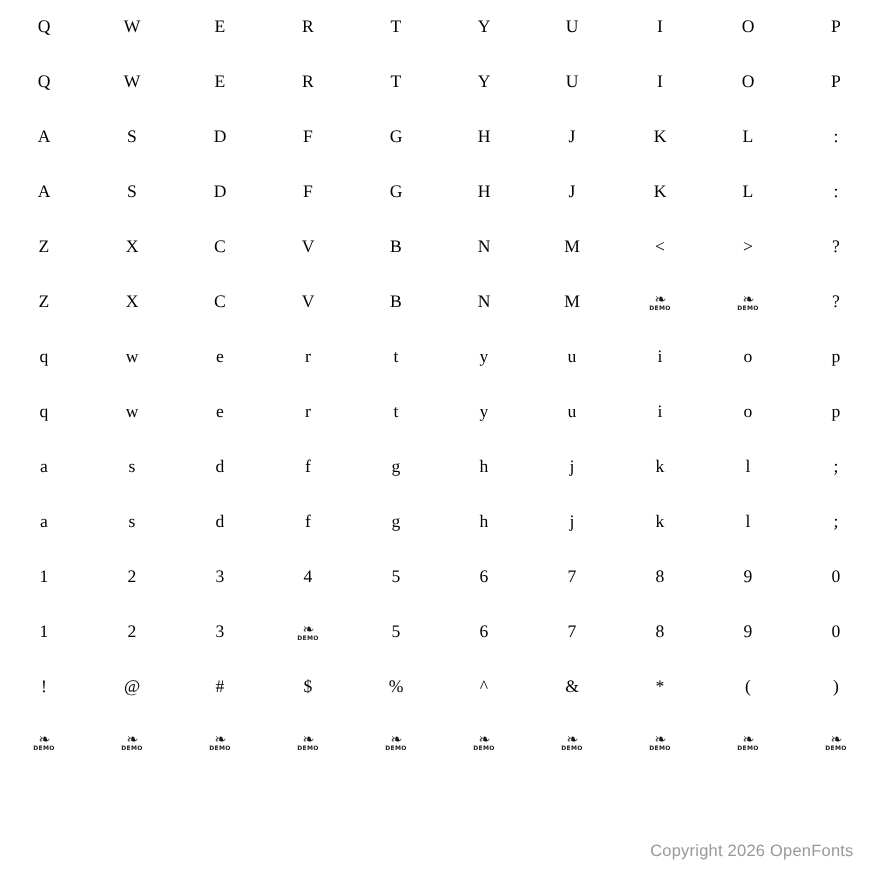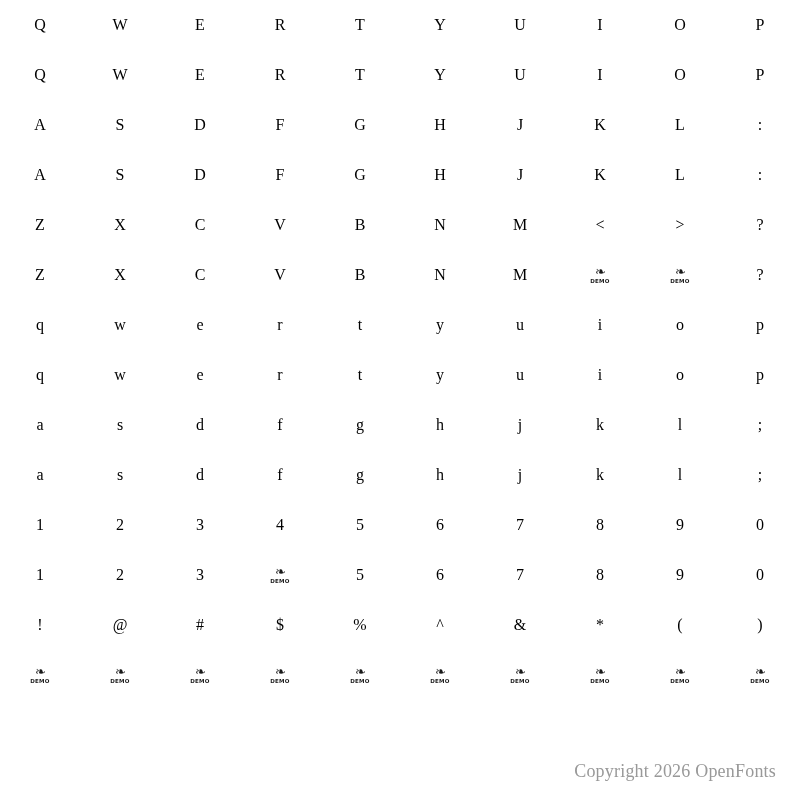--- a/index.html
+++ b/index.html
@@ -58,22 +58,22 @@
     font-weight: 700;
   }
 
   #footer {
     position: absolute;
     left: 0;
     right: 24px;
     bottom: 18px;
     text-align: right;
     color: #999999;
-    font-family: Liberation Serif, serif;
-    font-size: 18px;
+    font-family: Liberation Sans, sans-serif;
+    font-size: 15px;
     letter-spacing: 0.2px;
   }
 </style>
 </head>
 <body>
 
 <div id="grid">
     <div class="cell row-ref">Q</div>
     <div class="cell row-ref">W</div>
     <div class="cell row-ref">E</div>

